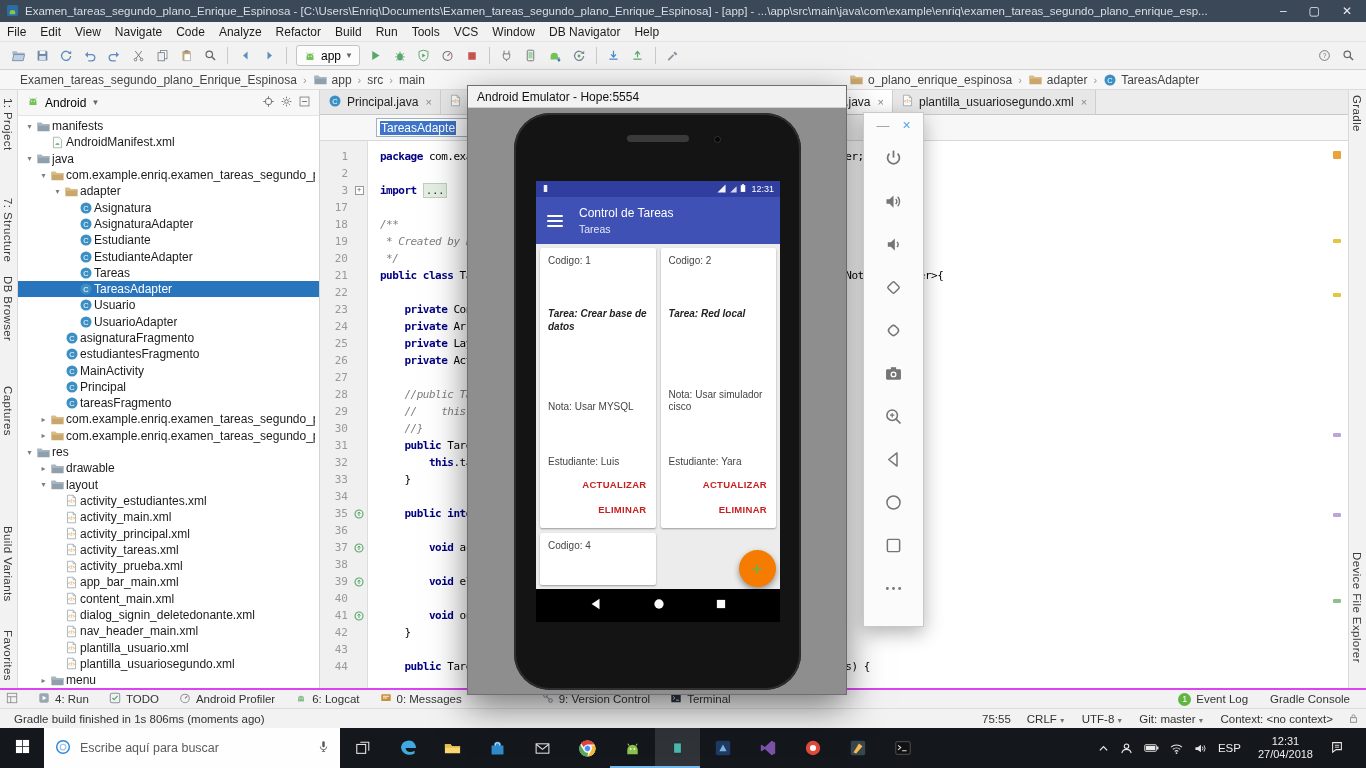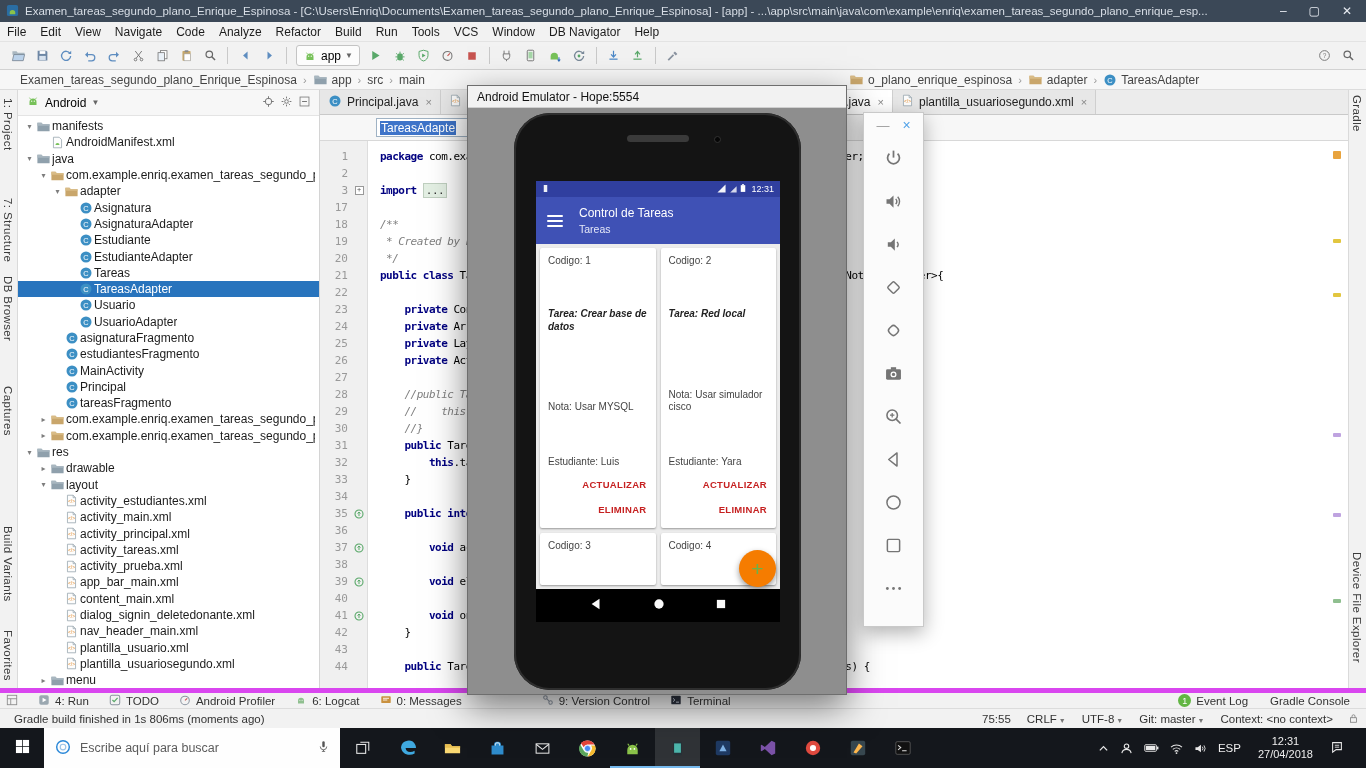--- a/index.html
+++ b/index.html
@@ -70,21 +70,21 @@
   .ct { padding-left:12px; font:11px/17px "DejaVu Sans Mono", monospace; letter-spacing:-0.5px; white-space:pre; color:#000; }
   .tok-kw { color:#000080; font-weight:bold; }
   .tok-cm { color:#808080; font-style:italic; }
   .tok-fold { background:#E3EFE3; border:1px solid #BFCFBF; color:#333; padding:0 2px; font-style:normal; }
   .fplus { width:9px; height:9px; border:1px solid #999; background:#fff; color:#555; font:7px/7px "DejaVu Sans Mono",monospace; text-align:center; }
   .stripe { position:absolute; right:6px; top:0; width:9px; bottom:0; }
   .smark { position:absolute; width:8px; height:4px; border-radius:1px; }
   .smark.big { height:8px; }
 
   
-  .bottombar { height:20px; background:#F2F2F2; border-top:5px solid #d946ef; display:flex; align-items:center; padding:0 6px; gap:20px; font-size:11.5px; color:#333; }
+  .bottombar { height:20px; background:#F2F2F2; border-top:2px solid #d946ef; display:flex; align-items:center; padding:0 6px; gap:20px; font-size:11.5px; color:#333; }
   .btool { display:flex; align-items:center; gap:5px; }
   .bright { margin-left:auto; display:flex; gap:22px; align-items:center; padding-right:10px; }
   .badge { width:13px; height:13px; border-radius:50%; background:#62B543; color:#fff; font-size:9px; display:flex; align-items:center; justify-content:center; }
   .statusbar { height:20px; background:#F2F2F2; border-top:1px solid #DCDCDC; display:flex; align-items:center; padding:0 8px 0 14px; font-size:11.5px; color:#333; }
   .sright { margin-left:auto; display:flex; gap:16px; align-items:center; }
   .sright .caret { font-size:7px; color:#777; margin-left:2px; }
 
   
   .taskbar { height:40px; background:#14171C; display:flex; align-items:stretch; color:#eee; }
   .tb-start { width:44px; display:flex; align-items:center; justify-content:center; }
@@ -1326,23 +1326,20 @@
               <div class="codigo">Codigo: 2</div>
               <div class="tarea">Tarea: Red local</div>
               <div class="nota">Nota: Usar simulador cisco</div>
               <div class="estu">Estudiante: Yara</div>
               <div class="btns">
                 <button class="cardbtn">ACTUALIZAR</button>
                 <button class="cardbtn">ELIMINAR</button>
               </div>
             </div>
             <div class="card">
-              <div class="codigo">Codigo: 3</div>
-            </div>
-            <div class="card">
               <div class="codigo">Codigo: 4</div>
             </div>
             <div class="fab">+</div>
         </div>
         <div class="p-nav">
           <span id="navBack"><svg viewBox="0 0 16 16" width="14" height="14">
                 <path d="M12 2v12L3 8z" fill="#fafafa"></path>
               </svg></span>
           <span id="navHome"><svg viewBox="0 0 16 16" width="14" height="14">
                 <circle cx="8" cy="8" r="5.3" fill="#fafafa"></circle>

